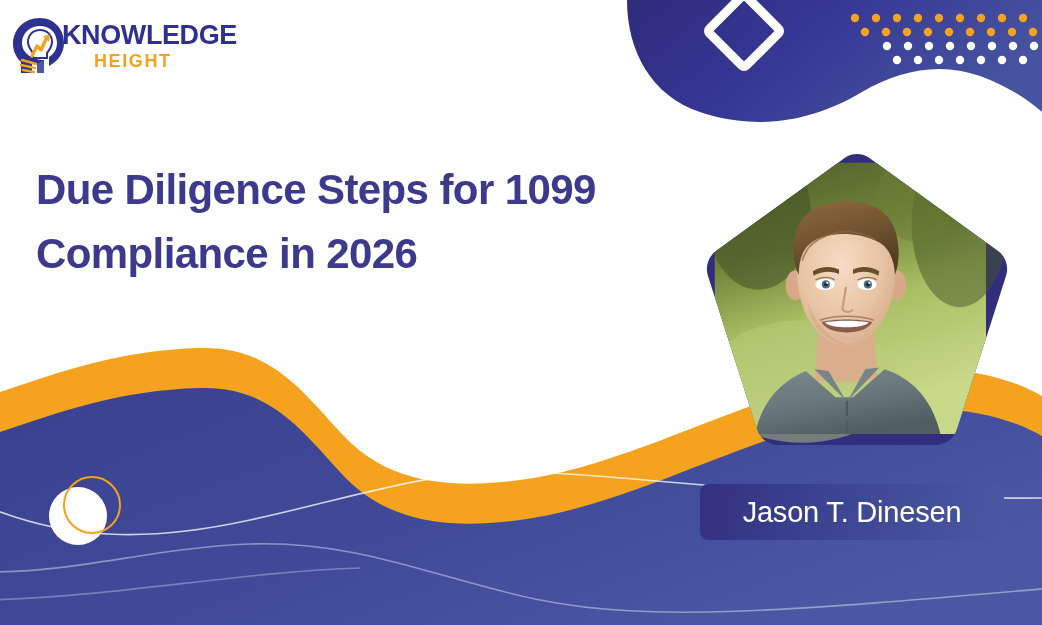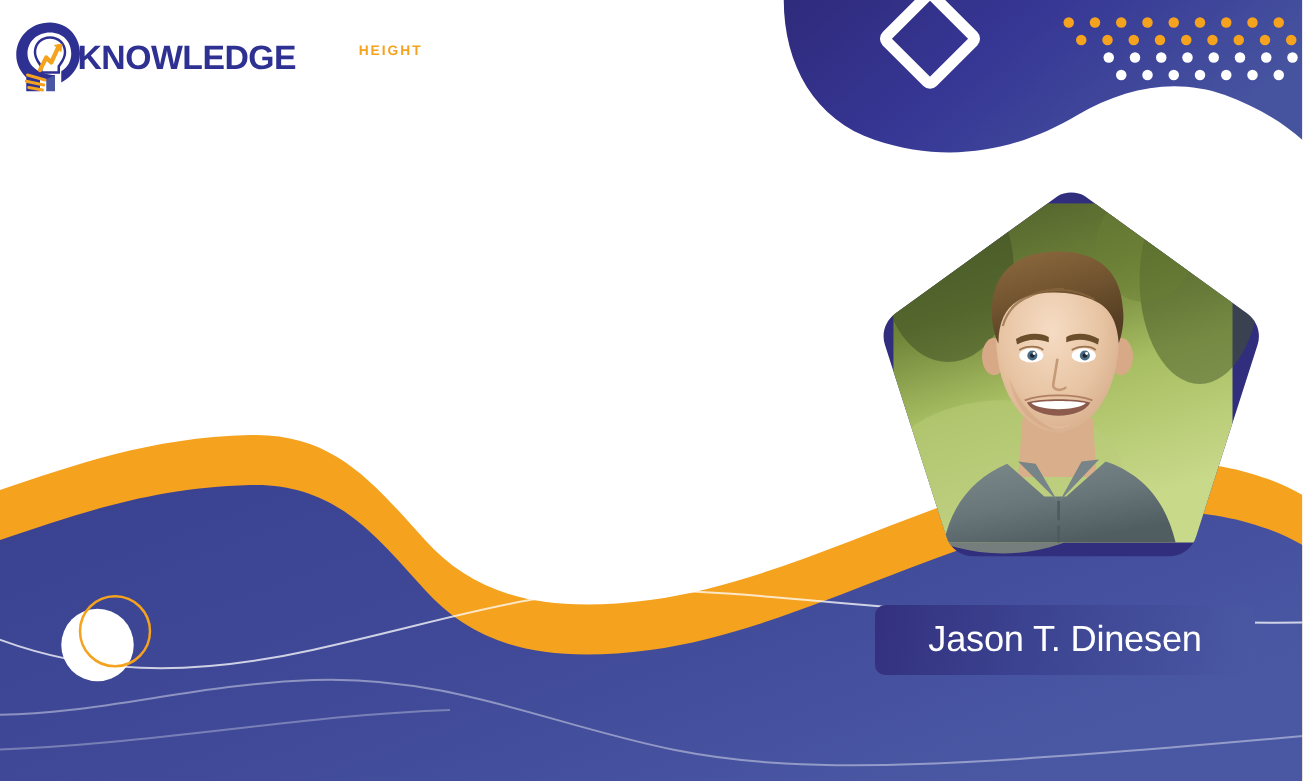--- a/index.html
+++ b/index.html
@@ -28,38 +28,38 @@
     position:absolute;
     left:10px; top:14px;
     width:215px; height:64px;
     display:flex;
     align-items:center;
     gap:2px;
   }
   #logo-mark { width:56px; height:60px; flex:0 0 56px; }
   #logo-words {
     display:flex;
-    flex-direction:row;
+    flex-direction:column;
     align-items:flex-start;
     line-height:1;
     margin-left:-6px;
   }
   #logo-knowledge {
     font-size:27px;
     font-weight:bold;
     letter-spacing:-0.4px;
     color:#2E3192;
   }
   #logo-height {
-    font-size:11px;
+    font-size:18px;
     font-weight:bold;
     letter-spacing:1.6px;
     color:#F5A21E;
     margin-top:3px;
-    margin-left:50px;
+    margin-left:32px;
   }
   
   #title {
     position:absolute;
     left:36px; top:158px;
     width:650px;
     font-size:42px;
     font-weight:bold;
     line-height:1.52;
     letter-spacing:-0.6px;
@@ -224,20 +224,21 @@
 
       <path fill="none" stroke="#F5A21E" stroke-width="3.4" stroke-linecap="round" stroke-linejoin="round" d="M22 40 L27 30 L31 34 L37 21"></path>
       <path fill="#F5A21E" d="M33 20 L40 19 L39 26 Z"></path>
     </svg>
     <div id="logo-words">
       <span id="logo-knowledge">KNOWLEDGE</span>
       <span id="logo-height">HEIGHT</span>
     </div>
   </div>
 
+  <h1 id="title">Due Diligence Steps for 1099 Compliance in 2026</h1>
 
   <div id="photo-wrap">
     <svg id="photo-svg" viewBox="0 0 340 335">
       <defs>
 
         <linearGradient id="bgOutdoor" x1="0" y1="0" x2="0.3" y2="1">
           <stop offset="0%" stop-color="#4B5A2A"></stop>
           <stop offset="35%" stop-color="#6E8238"></stop>
           <stop offset="62%" stop-color="#A8BE62"></stop>
           <stop offset="100%" stop-color="#C8D98A"></stop>

